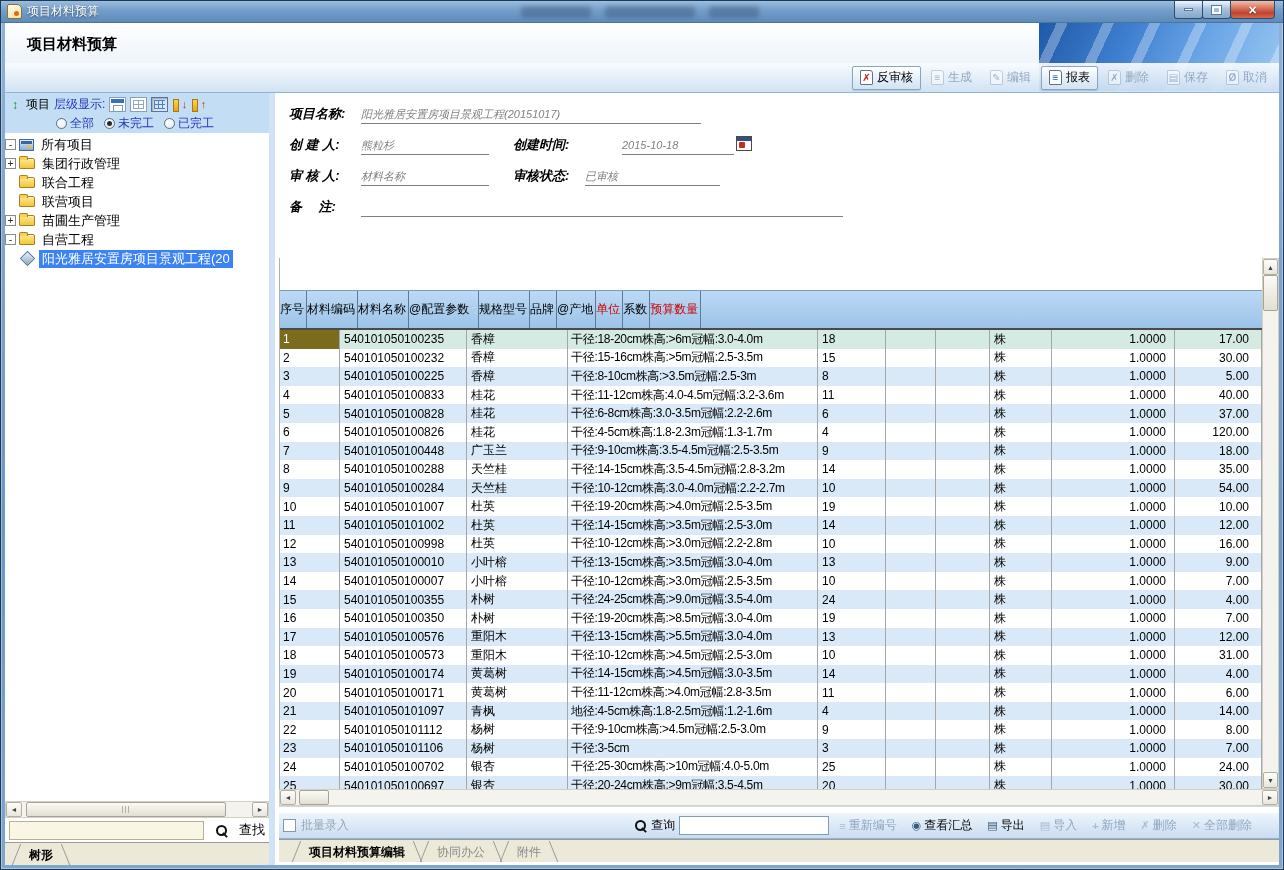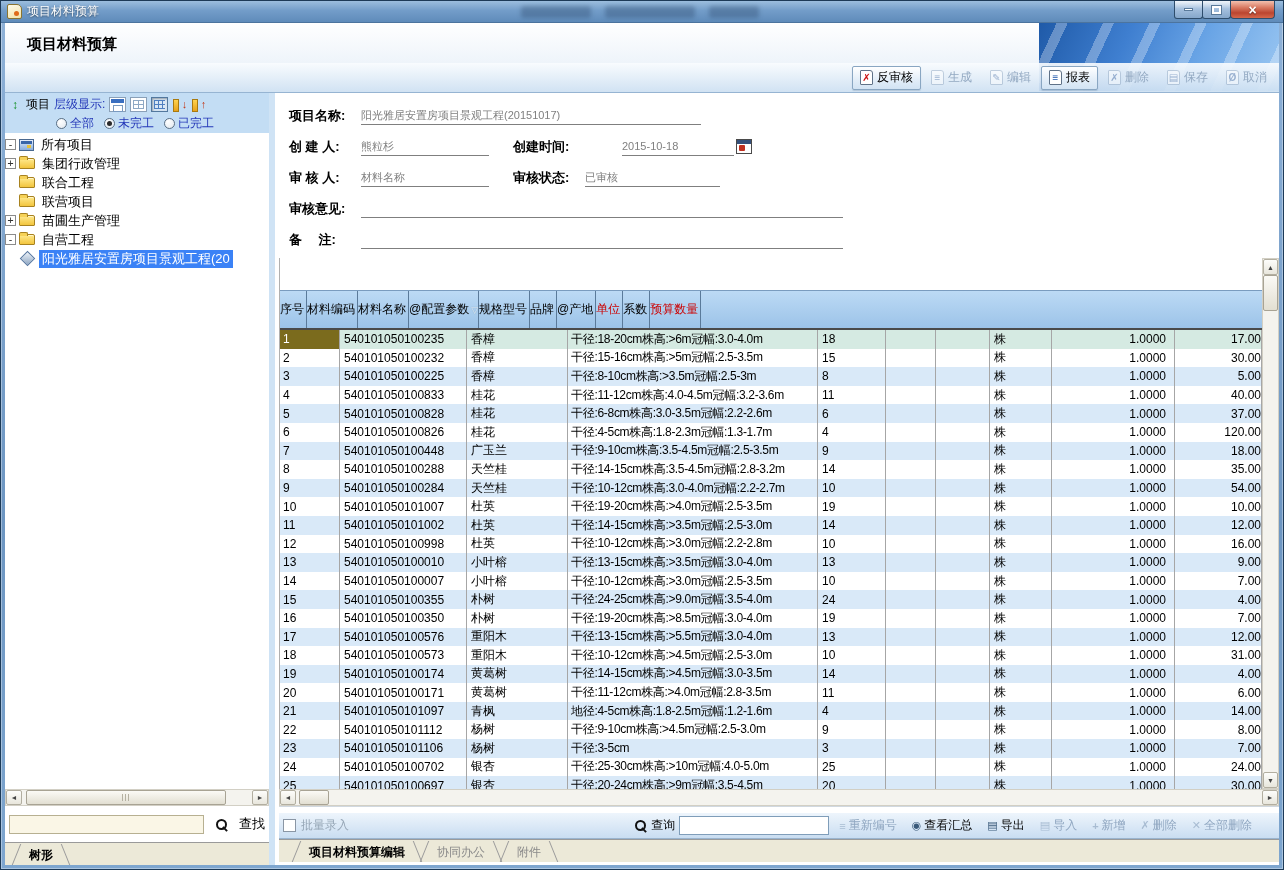--- a/index.html
+++ b/index.html
@@ -99,38 +99,38 @@
   .sb-h { height:17px; align-items:stretch; }
   .sb-v { width:17px; flex-direction:column; }
   .sb-btn { flex:none; background:linear-gradient(180deg,#fdfdfb,#e8e6dc); border:1px solid #b2aea0; border-radius:2px;
     display:flex; align-items:center; justify-content:center; font-size:7px; color:#444; }
   .sb-h .sb-btn { width:16px; } .sb-v .sb-btn { height:16px; }
   .sb-thumb { background:linear-gradient(180deg,#fbfaf6,#e2dfd2); border:1px solid #a8a394; border-radius:2px; position:relative; }
   .sb-track { flex:1; }
   .grip { position:absolute; inset:3px 0; left:50%; width:8px; transform:translateX(-50%);
     background:repeating-linear-gradient(90deg,#b5b1a2 0 1px,transparent 1px 3px); }
 
-  .lp-search { flex:none; height:36px; display:flex; align-items:center; gap:11px; padding:0 4px; }
+  .lp-search { flex:none; height:24px; display:flex; align-items:center; gap:11px; padding:0 4px; }
   .lp-search input { flex:1; height:19px; background:#faf6e6; border:1px solid #b7b091; padding:0 3px; font-size:12px; outline:none; }
   .lens { width:13px; height:13px; position:relative; display:inline-block; flex:none; }
   .lens::before { content:""; position:absolute; left:1px; top:1px; width:7px; height:7px; border:2px solid #111; border-radius:50%; }
   .lens::after { content:""; position:absolute; right:0; bottom:1px; width:6px; height:2px; background:#111; transform:rotate(45deg); }
   .find-label { font-size:13px; }
 
   .tabstrip { flex:none; height:23px; background:#ece9d8; border-top:1px solid #9a9a9a; display:flex; align-items:stretch; padding-left:10px; }
   .btab { position:relative; padding:4px 16px 0 16px; font-size:12px; color:#8a8a8a; }
   .btab::before,.btab::after { content:""; position:absolute; top:1px; bottom:0; width:1px; background:#9a9a9a; }
   .btab::before { left:3px; transform:skewX(-22deg); }
   .btab::after { right:3px; transform:skewX(22deg); }
   .btab.active { color:#000; font-weight:bold; }
 
   
   .right-panel { flex:1; min-width:0; display:flex; flex-direction:column; padding-left:4px; background:#fff; }
   .form-area { flex:none; height:165px; padding:12px 0 0 10px; }
-  .form-row { display:flex; align-items:center; margin-bottom:10px; height:21px; }
+  .form-row { display:flex; align-items:flex-start; margin-bottom:10px; height:21px;font-style:italic; }
   .flabel { font-weight:bold; font-size:13px; width:72px; flex:none; white-space:pre; }
   .fval { border-bottom:1px solid #7f7f7f; color:#808080; font-size:11px; height:19px; line-height:19px; white-space:nowrap; overflow:hidden; }
   .w-name { width:340px; } .w-sm { width:128px; } .w-time { width:112px;margin-left:37px; } .w-st { width:135px; } .w-long { width:482px; }
   .flabel2 { margin-left:24px; }
   .cal { width:16px; height:15px; border:1px solid #4a4a4a; background:#fff; position:relative; margin-left:2px; flex:none; }
   .cal::before { content:""; position:absolute; top:0; left:0; right:0; height:4px; background:#35507a; }
   .cal::after { content:""; position:absolute; left:2px; bottom:2px; width:6px; height:6px; background:#c03020; border-radius:1px; }
 
   .grid-region { flex:none; display:flex; height:531px; }
   .grid { flex:1; min-width:0; display:flex; flex-direction:column; border-left:1px solid #b0b0b0; }
@@ -140,21 +140,21 @@
   .ghead .cell.red { color:#cc0000; }
   .sortmark { font-size:9px; color:#e8f2fb; margin-left:2px; text-shadow:0 0 1px #6a8aa8; }
   .grows { flex:none; }
   .grow { display:flex; height:18.6px; align-items:center; background:#fff; }
   .grows .grow:nth-child(odd) { background:#d9e9f8; }
   .grow .cell { height:100%; display:flex; align-items:center; border-right:1px solid #a6a6a6; font-size:12px; overflow:hidden; white-space:nowrap; }
   .c1 { width:60px; padding-left:3px; } .c2 { width:127px; padding-left:4px; } .c3 { width:101px; padding-left:4px; }
   .c4 { width:250px; padding-left:3px; font-size:11.3px; letter-spacing:-0.3px; }
   .c5 { width:68px; padding-left:4px; } .c6 { width:50px; } .c7 { width:54px; }
   .c8 { width:62px; padding-left:4px; } .c9 { width:123px; justify-content:flex-end; padding-right:8px; }
-  .c10 { flex:1; justify-content:flex-end; padding-right:0; }
+  .c10 { flex:1; justify-content:flex-end; padding-right:12px; }
   .grow.selected { background:#d5eae2 !important; }
   .grow.selected .c1 { background:#7b6b1d; color:#fff; }
   .partial-row { flex:none; height:6px; overflow:hidden; background:#fff; display:flex; }
   .partial-row .cell { border-right:1px solid #a6a6a6; height:20px; }
   .footerband { flex:none; height:20px; background:#8fb6e6; border-top:2px solid #17375e; }
   .vthumb { height:36px; margin:0; }
   .hthumb-r { width:30px; margin-left:3px; }
   .hthumb-l { width:200px; margin-left:4px; }
 
   .gap-strip { flex:none; height:6px; background:#fff; border-top:1px solid #d0d8e0; }
@@ -377,24 +377,20 @@
             <span class="fval w-time">2015-10-18</span>
             <span class="cal"></span>
           </div>
           <div class="form-row">
             <span class="flabel">审 核 人:</span>
             <span class="fval w-sm">材料名称</span>
             <span class="flabel flabel2">审核状态:</span>
             <span class="fval w-st">已审核</span>
           </div>
           <div class="form-row">
-            <span class="flabel">审核意见:</span>
-            <span class="fval w-long"></span>
-          </div>
-          <div class="form-row">
             <span class="flabel">备　 注:</span>
             <span class="fval w-long"></span>
           </div>
         </div>
 
         <div class="grid-region">
           <div class="grid">
             <div class="ghead">
 
                 <div class="cell">

